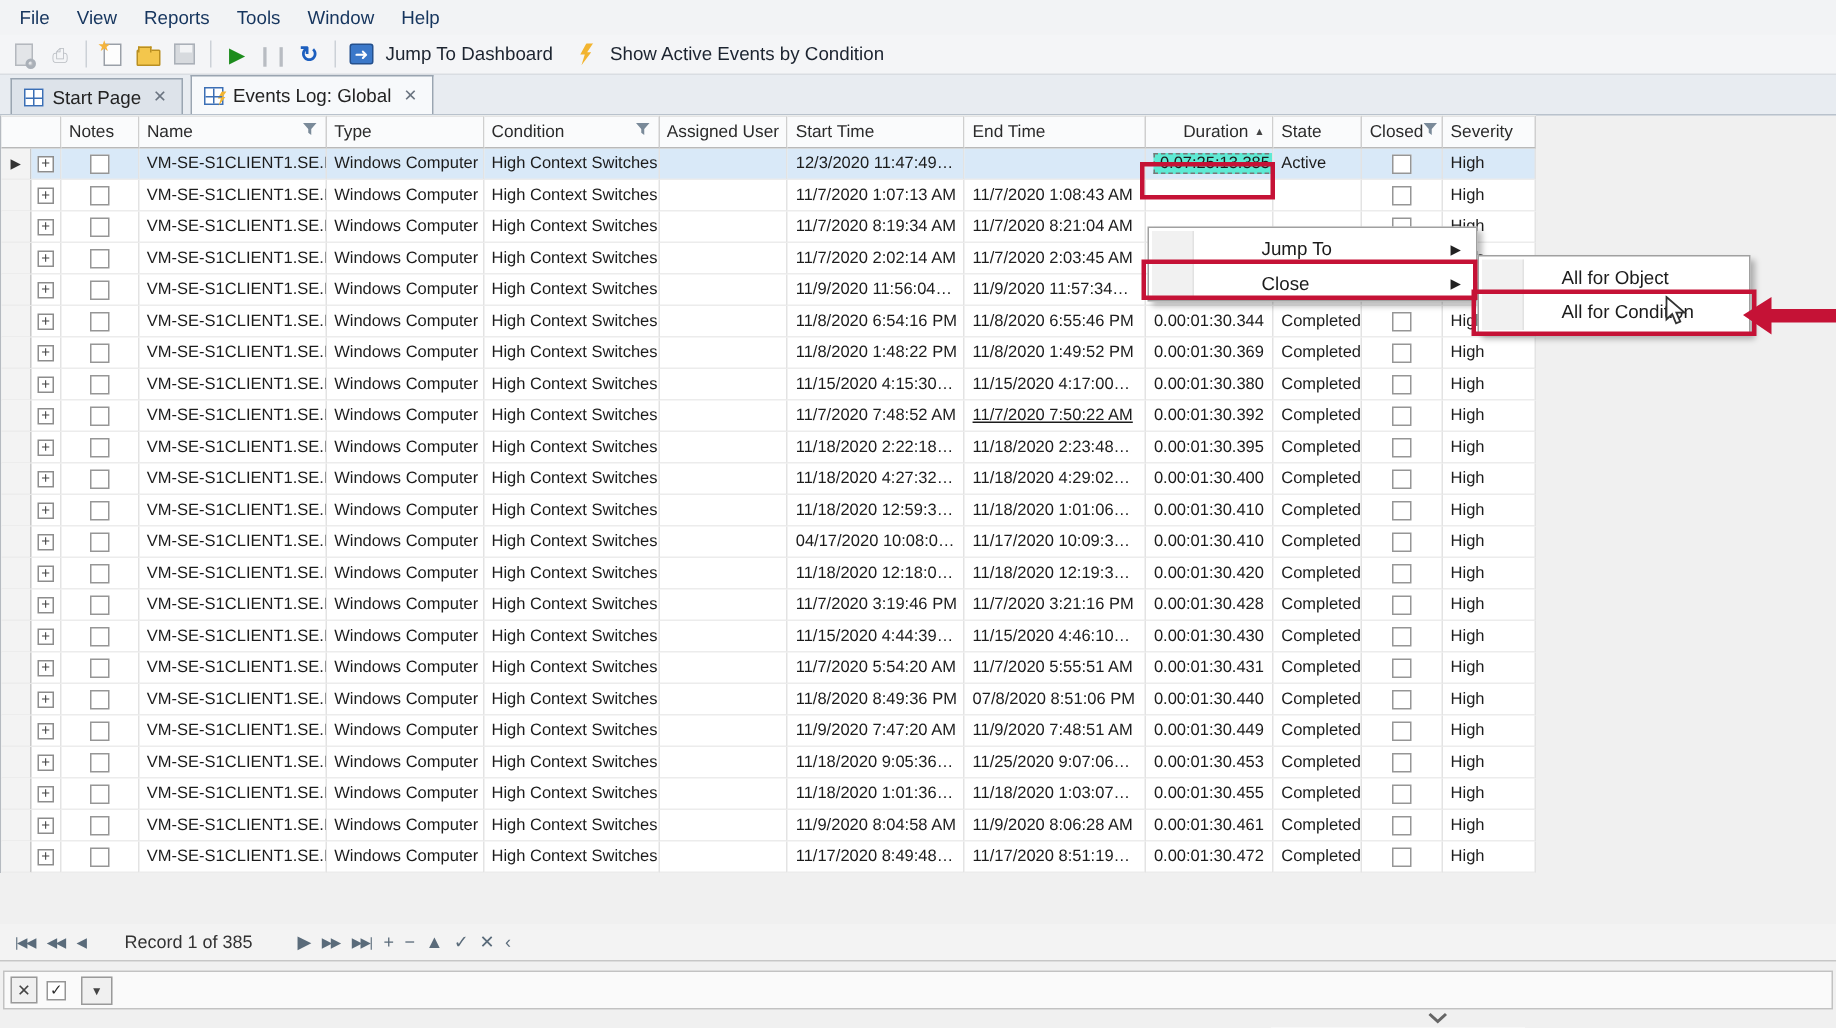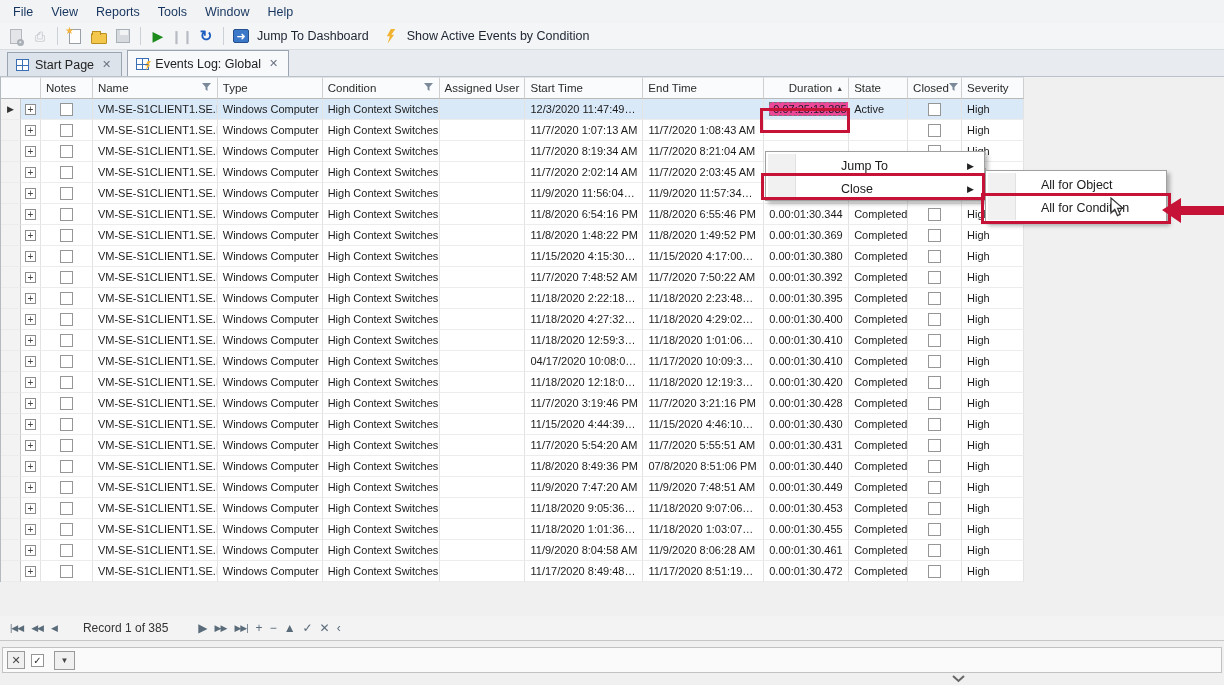--- a/index.html
+++ b/index.html
@@ -65,21 +65,21 @@
   .drow { display:flex; height:21px; background:#fff; }
   .drow.sel .cell { background:#d9e9f8; }
   .cell { border-right:1px solid #e3e3e3; border-bottom:1px solid #ececec; display:flex; align-items:center;
           padding:0 5px; font-size:11px; white-space:nowrap; overflow:hidden; color:#1c1c1c; }
   .cell.ind { background:#f3f3f3 !important; border-right:1px solid #c9c9c9; justify-content:center; padding:0; color:#333; font-size:9px; }
   .cell.ctr { justify-content:center; padding:0; }
   .expander { width:11px; height:11px; border:1px solid #8d8d8d; background:#fff; color:#444;
               font-size:10px; line-height:9px; text-align:center; }
   .cbox { width:13px; height:13px; border:1px solid #969696; background:#fff; font-size:10px;
           line-height:11px; text-align:center; color:#2b2b2b; }
-  .focusbox { border:1px dashed #777; padding:0 3px; background:#ec4899; }
+  .focusbox { border:1px dashed #777; padding:0 3px; background:#5eead4; }
 
   
   .menu { position:absolute; background:#fff; border:1px solid #a0a0a0;
           box-shadow:3px 3px 4px rgba(0,0,0,.28); z-index:20; padding:2px 0; }
   .menu .gutter { position:absolute; left:2px; top:2px; bottom:2px; width:28px; background:#f1f1f1; border-right:1px solid #e2e2e2; }
   .mi { position:relative; height:23px; display:flex; align-items:center; font-size:12.5px; color:#1b1b1b; }
   .mi .lbl { margin-left:75px; }
   .menu.sub .mi .lbl { margin-left:55px; }
   .mi .arr { position:absolute; right:10px; font-size:9px; color:#222; }
 
@@ -405,21 +405,21 @@
           <span class="expander">+</span>
         </div>
         <div class="cell ctr" style="width: 52px;">
           <span class="cbox"></span>
         </div>
         <div class="cell" style="width: 125px;">VM-SE-S1CLIENT1.SE.LO…</div>
         <div class="cell" style="width: 105px;">Windows Computer</div>
         <div class="cell" style="width: 117px;">High Context Switches</div>
         <div class="cell" style="width: 86px;"></div>
         <div class="cell" style="width: 118px;">11/7/2020 7:48:52 AM</div>
-        <div class="cell" style="width: 121px;">11/7/2020 7:50:22 AM</div>
+        <div class="cell" style="width: 121px; text-decoration: underline;">11/7/2020 7:50:22 AM</div>
         <div class="cell" style="width: 85px;">
           <span>0.00:01:30.392</span>
         </div>
         <div class="cell" style="width: 59px;">Completed</div>
         <div class="cell ctr" style="width: 54px;">
           <span class="cbox"></span>
         </div>
         <div class="cell" style="width: 62px;">High</div>
       </div>
       <div class="drow">
@@ -658,21 +658,21 @@
           <span class="expander">+</span>
         </div>
         <div class="cell ctr" style="width: 52px;">
           <span class="cbox"></span>
         </div>
         <div class="cell" style="width: 125px;">VM-SE-S1CLIENT1.SE.LO…</div>
         <div class="cell" style="width: 105px;">Windows Computer</div>
         <div class="cell" style="width: 117px;">High Context Switches</div>
         <div class="cell" style="width: 86px;"></div>
         <div class="cell" style="width: 118px;">11/18/2020 9:05:36…</div>
-        <div class="cell" style="width: 121px;">11/18/2020 9:07:06…</div>
+        <div class="cell" style="width: 121px;">11/25/2020 9:07:06…</div>
         <div class="cell" style="width: 85px;">
           <span>0.00:01:30.453</span>
         </div>
         <div class="cell" style="width: 59px;">Completed</div>
         <div class="cell ctr" style="width: 54px;">
           <span class="cbox"></span>
         </div>
         <div class="cell" style="width: 62px;">High</div>
       </div>
       <div class="drow">

